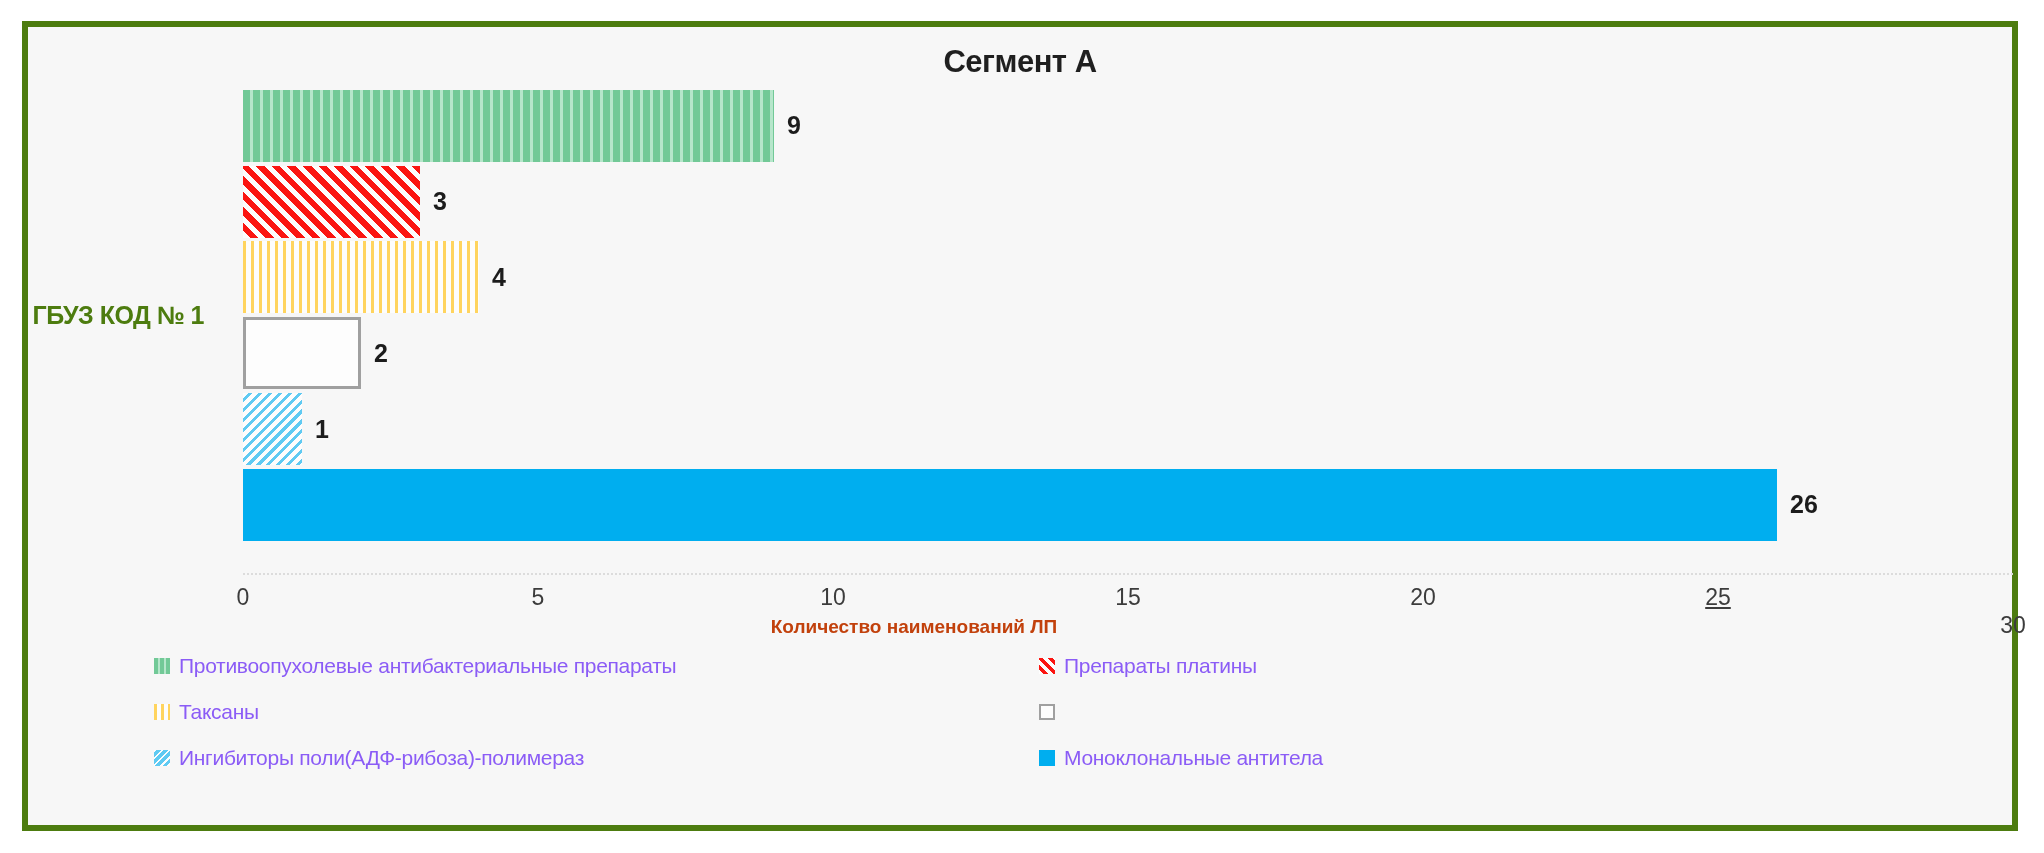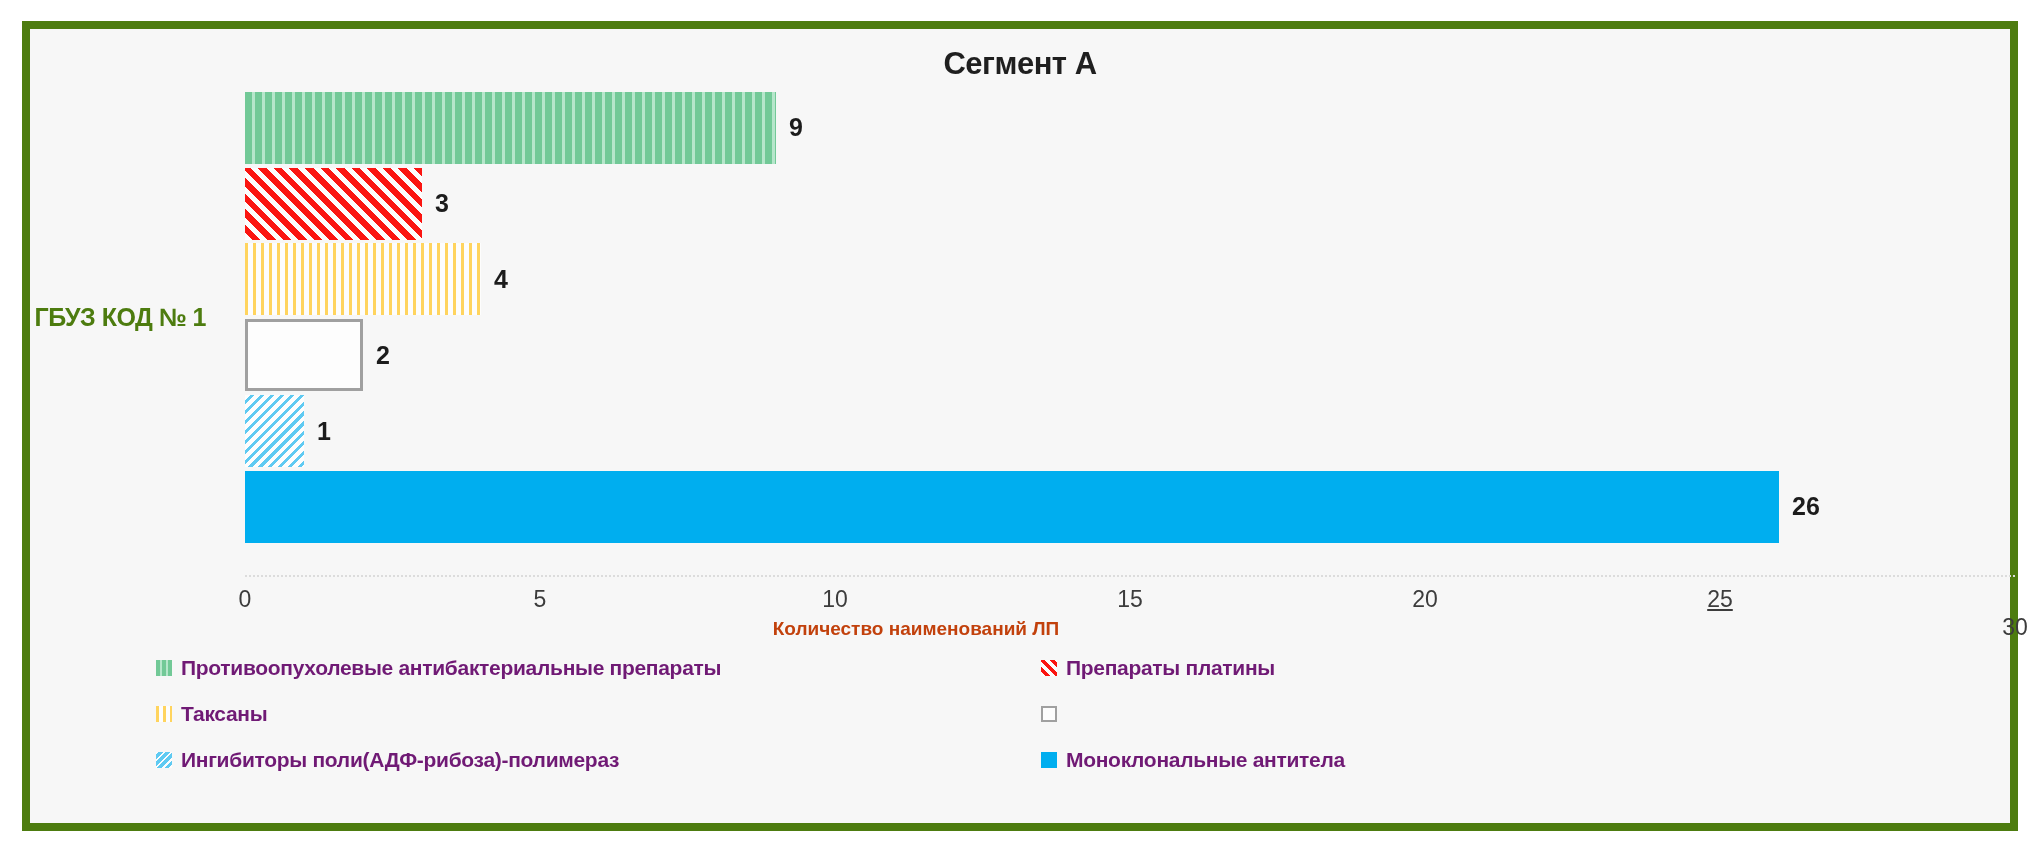--- a/index.html
+++ b/index.html
@@ -11,21 +11,21 @@
     font-family: "Liberation Sans", sans-serif;
     overflow: hidden;
   }
   .panel {
     position: absolute;
     left: 22px;
     top: 21px;
     width: 1996px;
     height: 810px;
     background: #f7f7f7;
-    border: 8px solid #4d7c0f;
+    border: 6px solid #4d7c0f;
     box-sizing: border-box;
   }
   .chart-title {
     position: absolute;
     top: 17px;
     left: 0;
     width: 100%;
     text-align: center;
     font-size: 31px;
     font-weight: bold;
@@ -117,22 +117,22 @@
   }
   .legend-swatch {
     width: 16px;
     height: 16px;
     margin-right: 9px;
     flex: 0 0 auto;
     box-sizing: border-box;
   }
   .legend-label {
     font-size: 21px;
-    font-weight: bold;
-    color: #701a75;
+    font-weight: normal;
+    color: #8b5cf6;
     letter-spacing: -0.3px;
     white-space: nowrap;
   }
   
   .pat-green-vert {
     background: repeating-linear-gradient(90deg, #72c997 0px 7px, #b6e6cb 7px 10px);
   }
   .pat-red-diag {
     background: repeating-linear-gradient(45deg, #fdfdfd 0px 5px, #fb1511 5px 11px);
   }

